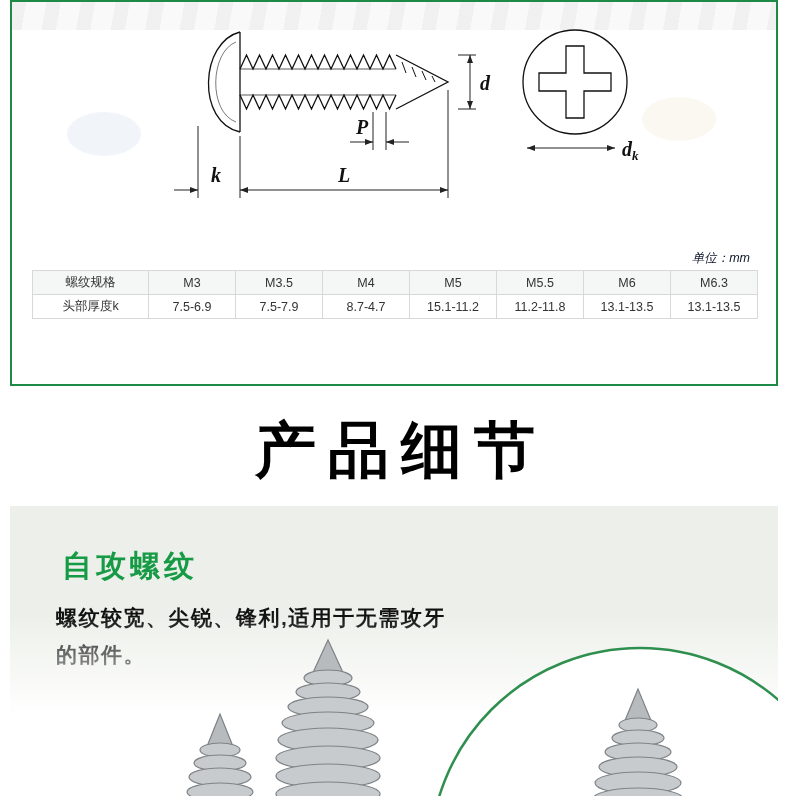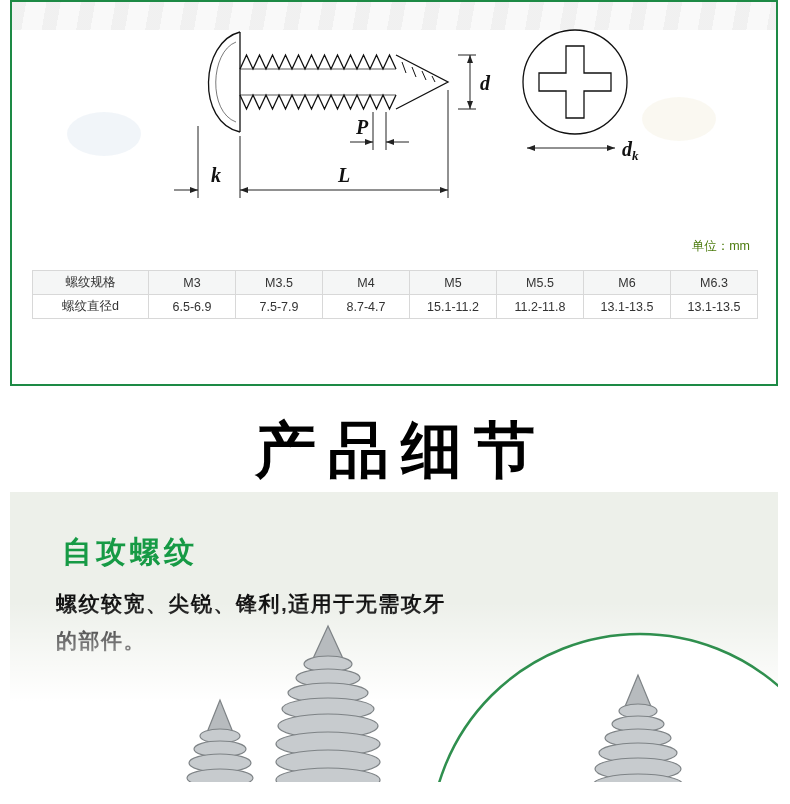--- a/index.html
+++ b/index.html
@@ -20,21 +20,21 @@
   }
   .wm-spot { position:absolute; width:74px; height:44px; border-radius:50%; opacity:.14; }
   .wm-left  { left:55px;  top:110px; background:#9fb6d8; }
   .wm-right { right:60px; top:95px;  background:#d9cf9e; }
 
   .diagram { position:absolute; left:18px; top:8px; }
   .dim-text { font-family:"Liberation Serif", serif; font-style:italic; font-weight:bold;
               font-size:20px; fill:#111; }
   .dim-sub  { font-size:13px; }
 
-  .unit-label { position:absolute; right:26px; top:236px; font-size:12.5px; color:#4d7c0f; }
+  .unit-label { position:absolute; right:26px; top:248px; font-size:12.5px; color:#0f172a;font-style:italic; }
 
   .spec-table {
     position:absolute; left:20px; top:268px; width:726px;
     border-collapse:collapse; table-layout:fixed;
     font-size:12.5px; color:#333; text-align:center;
   }
   .spec-table th, .spec-table td {
     border:1px solid #d8d8d8; padding:3px 0; font-weight:normal; height:15px;
     overflow:hidden; white-space:nowrap;
   }
@@ -43,21 +43,21 @@
 
   
   .section-title {
     position:absolute; left:0; top:388px; width:790px; height:126px; margin:0;
     display:flex; align-items:center; justify-content:center;
     font-size:61px; font-weight:bold; letter-spacing:12px; text-indent:12px; color:#000;
   }
 
   
   .feature-panel {
-    position:absolute; left:10px; top:492px; width:768px; height:290px;
+    position:absolute; left:10px; top:506px; width:768px; height:290px;
     background:#edf0ea; overflow:hidden;
   }
   .feature-heading {
     position:absolute; left:52px; top:40px; margin:0;
     font-size:30px; font-weight:bold; letter-spacing:4px; color:#169a45;
   }
   .feature-desc {
     position:absolute; left:46px; top:94px; width:392px; margin:0;
     font-size:21px; font-weight:bold; line-height:1.75; letter-spacing:1.5px; color:#111;
   }
@@ -143,22 +143,22 @@
           <th>螺纹规格</th>
           <th>M3</th>
           <th>M3.5</th>
           <th>M4</th>
           <th>M5</th>
           <th>M5.5</th>
           <th>M6</th>
           <th>M6.3</th>
         </tr>
         <tr>
-          <td>螺纹直径d</td>
-          <td>6.5-6.9</td>
+          <td>头部厚度k</td>
+          <td>7.5-6.9</td>
           <td>7.5-7.9</td>
           <td>8.7-4.7</td>
           <td>15.1-11.2</td>
           <td>11.2-11.8</td>
           <td>13.1-13.5</td>
           <td>13.1-13.5</td>
         </tr>
       </tbody>
   </table>
 </div>

